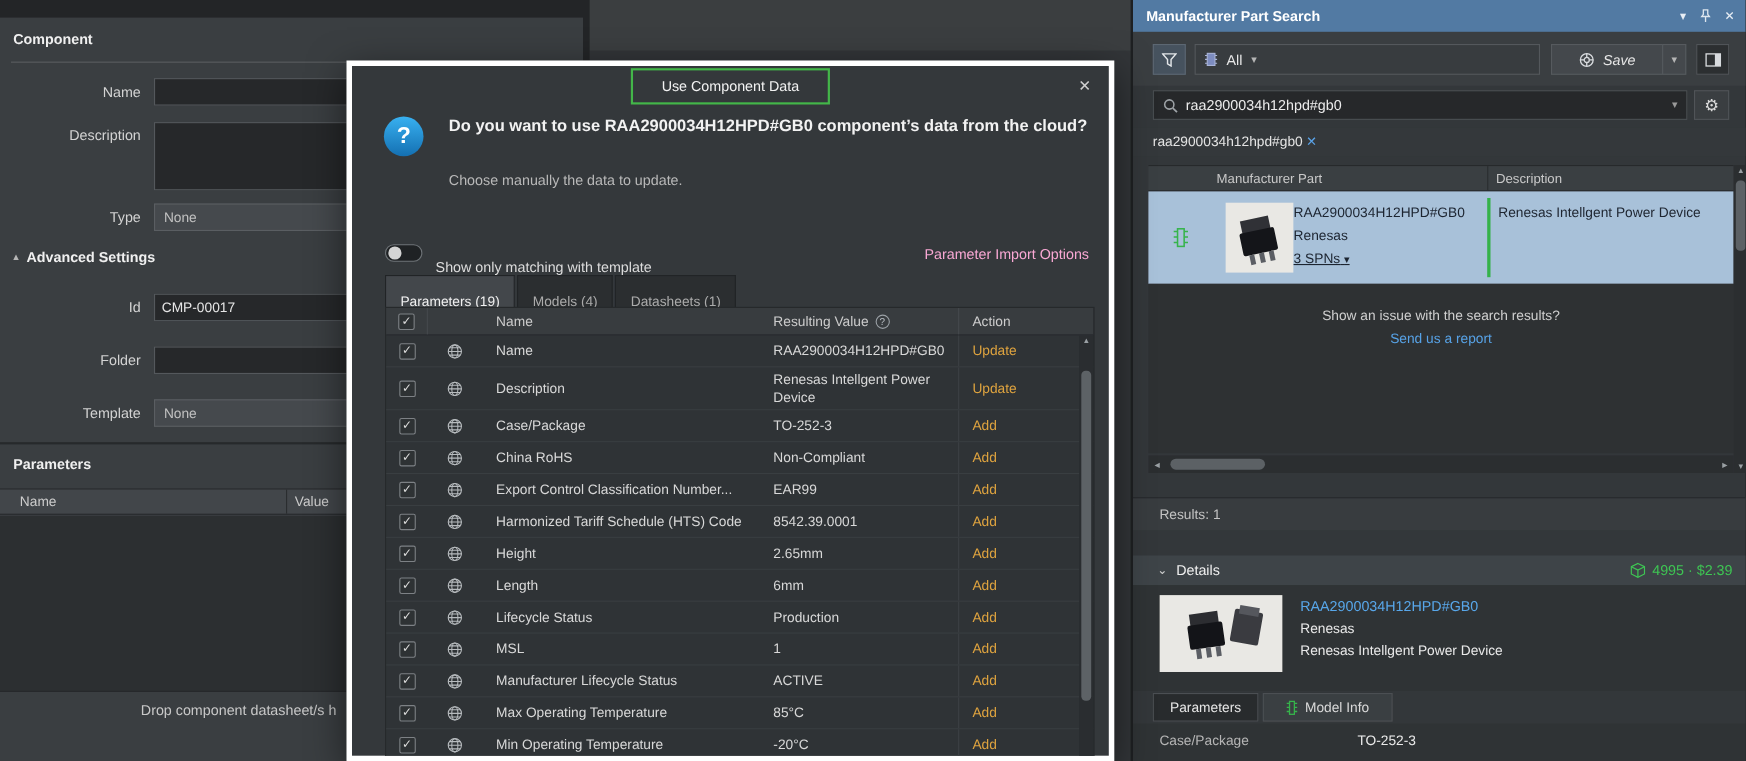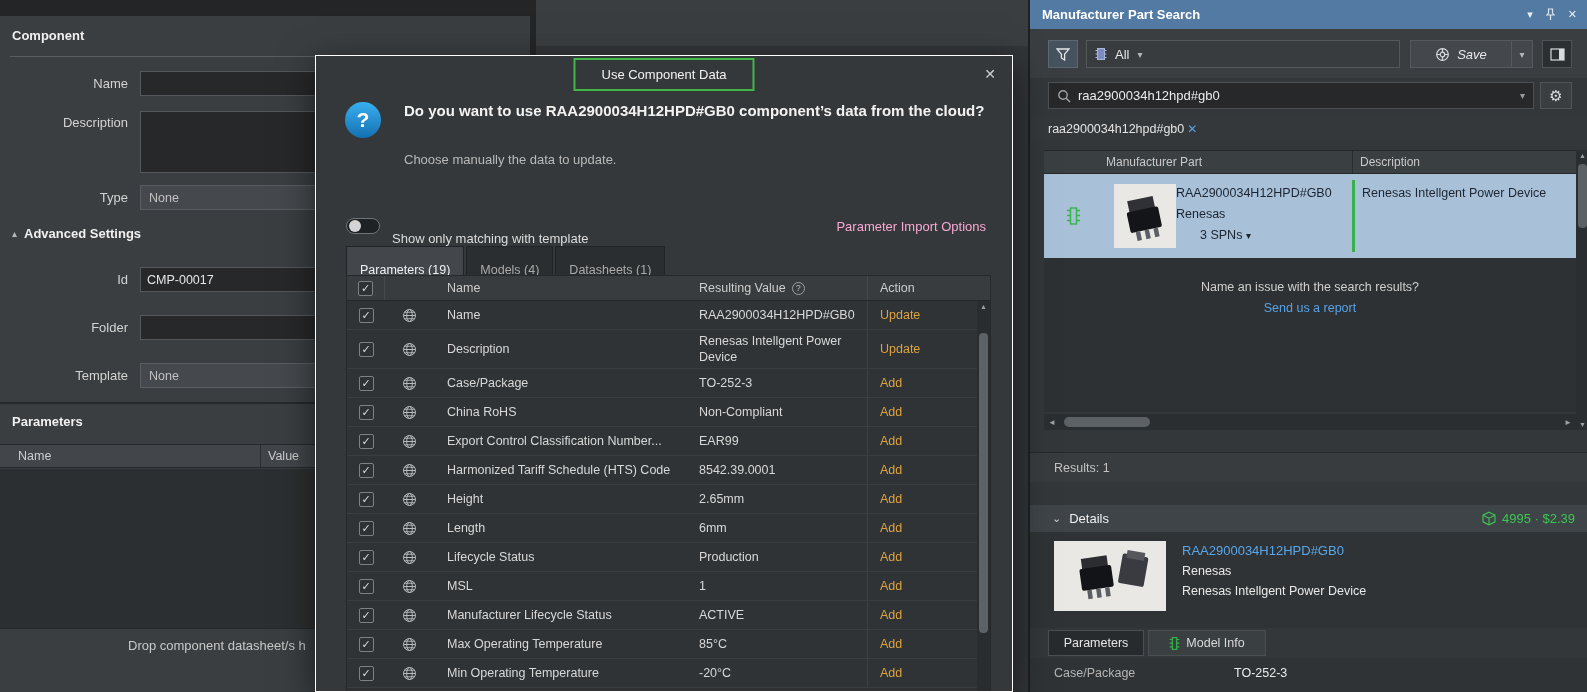--- a/index.html
+++ b/index.html
@@ -55,21 +55,21 @@
   #chip-row { left:0; top:116px; width:559px; height:26px; background:#34383b; display:flex; align-items:center; padding:0 18px; gap:3px; }
   #chip-row .chip-t { font-size:12.5px; color:#e4e4e4; }
   #chip-row .chip-x { color:#5aa3e8; font-size:12px; font-weight:bold; }
   #res-header { left:14px; top:150px; width:532px; height:24px; background:#3a3f42; border-top:1px solid #26292b; border-bottom:1px solid #26292b; font-size:12px; color:#c9c9c9; }
   #res-header .col1 { position:absolute; left:62px; top:4px; }
   #res-header .col2 { position:absolute; left:316px; top:4px; }
   #res-header .vdiv { position:absolute; left:308px; top:0; width:1px; height:100%; background:#2a2d2f; }
   #result-row { left:14px; top:174px; width:532px; height:84px; background:#a8c1d9; }
   #result-row .ptxt { position:absolute; left:132px; top:9px; color:#1c2430; font-size:12.5px; line-height:21px; }
   #result-row .part { width:186px; overflow:hidden; white-space:nowrap; }
-  #result-row .spns { cursor:pointer;padding-left:24px; }
+  #result-row .spns { text-decoration:underline; cursor:pointer; }
   #result-row .greenline { position:absolute; left:308px; top:6px; width:3px; height:72px; background:#35b24a; }
   #result-row .desc { position:absolute; left:318px; top:12px; width:204px; color:#1e2530; font-size:12.5px; overflow:hidden; white-space:nowrap; }
   #res-empty { left:14px; top:258px; width:532px; height:154px; background:#2e3133; }
   #issue-text { left:14px; top:280px; width:532px; text-align:center; font-size:12.5px; color:#cfcfcf; }
   #report-link { left:14px; top:301px; width:532px; text-align:center; font-size:12.5px; color:#57a2e6; cursor:pointer; }
   #hscroll { left:14px; top:414px; width:532px; height:16px; background:#2b2e30; display:flex; align-items:center; }
   #hscroll .arr { font-size:8px; color:#9aa0a4; width:16px; text-align:center; }
   #hscroll .thumb { position:absolute; left:20px; top:3px; width:86px; height:10px; border-radius:5px; background:#5c6165; }
   #hscroll .arr.r { margin-left:auto; }
   #vscroll { left:546px; top:150px; width:13px; height:280px; background:#2b2e30; }
@@ -87,21 +87,21 @@
   #details-body .desc { position:absolute; left:152px; top:52px; font-size:12.5px; color:#e9e9e9; }
   #details-tabs { left:0; top:628px; width:559px; height:30px; background:#33373a; }
   .dtab { position:absolute; top:2px; height:26px; display:flex; align-items:center; justify-content:center; gap:6px; border:1px solid #4b4f53; font-size:12.5px; }
   #dtab-params { left:18px; width:96px; background:#282b2d; color:#e6e6e6; }
   #dtab-model { left:118px; width:118px; background:#3a3f42; color:#d9d9d9; }
   #details-inforow { left:0; top:658px; width:559px; height:34px; background:#2f3335; }
   #details-inforow .n { position:absolute; left:24px; top:8px; font-size:12.5px; color:#b5b5b5; }
   #details-inforow .v { position:absolute; left:204px; top:8px; font-size:12.5px; color:#eaeaea; }
 
   
-  #dialog { left:315px; top:55px; width:698px; height:637px; background:#34383b; border:1px solid #ffffff; box-shadow:0 10px 34px rgba(0,0,0,.55); z-index:10; overflow:hidden; }
+  #dialog { left:315px; top:55px; width:698px; height:637px; background:#34383b; border:5px solid #ffffff; box-shadow:0 10px 34px rgba(0,0,0,.55); z-index:10; overflow:hidden; }
   #dialog-title-box { position:absolute; left:50%; transform:translateX(-50%); top:2px; padding:7px 26px; border:2px solid #43b649; font-size:13px; color:#f2f2f2; white-space:nowrap; }
   #dialog-close { position:absolute; right:16px; top:10px; color:#cfcfcf; font-size:14px; cursor:pointer; }
   #q-icon { position:absolute; left:29px; top:46px; width:36px; height:36px; border-radius:50%; background:linear-gradient(#38b0f0,#1470b2); color:#ffffff; font-weight:bold; font-size:21px; display:flex; align-items:center; justify-content:center; }
   #dlg-heading { position:absolute; left:88px; top:44px; width:600px; font-size:15px; font-weight:bold; color:#f2f2f2; line-height:22px; }
   #dlg-subheading { position:absolute; left:88px; top:96px; font-size:13px; color:#b9b9b9; }
   #toggle-row { position:absolute; left:30px; top:160px; width:640px; height:20px; display:flex; align-items:center; gap:12px; }
   .toggle { width:34px; height:16px; border-radius:9px; background:#1f2224; border:1px solid #6f7478; position:relative; }
   .toggle .knob { position:absolute; left:2px; top:1px; width:12px; height:12px; border-radius:50%; background:#d4d4d4; }
   #toggle-row .tl { font-size:13px; color:#dcdcdc;margin-top:24px; }
   #import-link { margin-left:auto; font-size:13px; color:#f9a8d4; cursor:pointer; }
@@ -296,21 +296,21 @@
       <div class="ptxt">
         <div class="part">RAA2900034H12HPD#GB0</div>
         <div>Renesas</div>
         <div class="spns"><span>3 SPNs</span> <span style="font-size:10px;">▾</span></div>
       </div>
       <span class="greenline"></span>
       <div class="desc">Renesas Intellgent Power Device</div>
     </div>
 
     <div id="res-empty" class="abs"></div>
-    <div id="issue-text" class="abs">Name an issue with the search results?</div>
+    <div id="issue-text" class="abs">Show an issue with the search results?</div>
     <div id="report-link" class="abs">Send us a report</div>
 
     <div id="hscroll" class="abs">
       <span class="arr">◄</span>
       <span class="thumb"></span>
       <span class="arr r">►</span>
     </div>
     <div id="vscroll" class="abs">
       <span class="arr" style="top:2px;">▲</span>
       <span class="thumb"></span>

